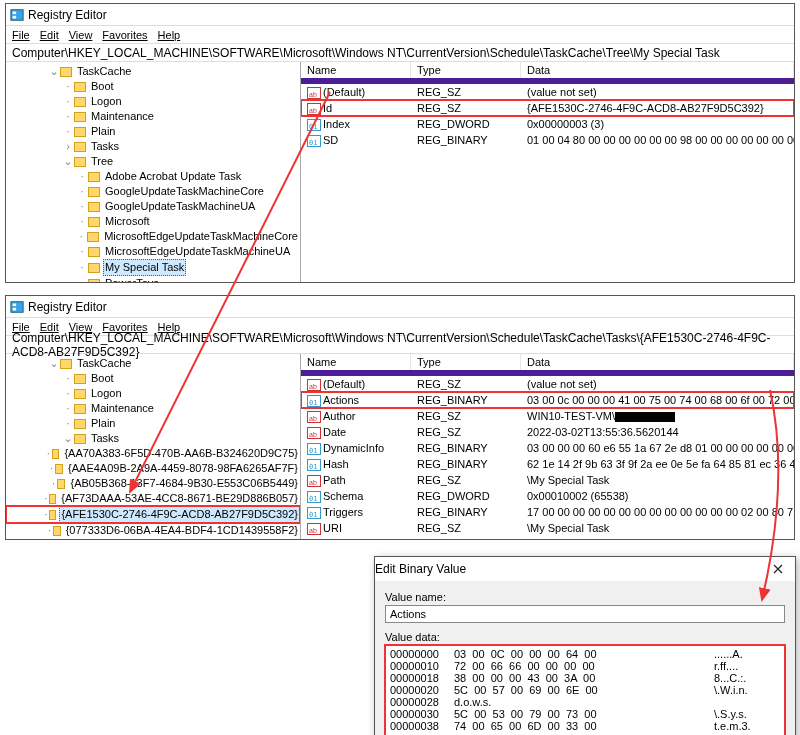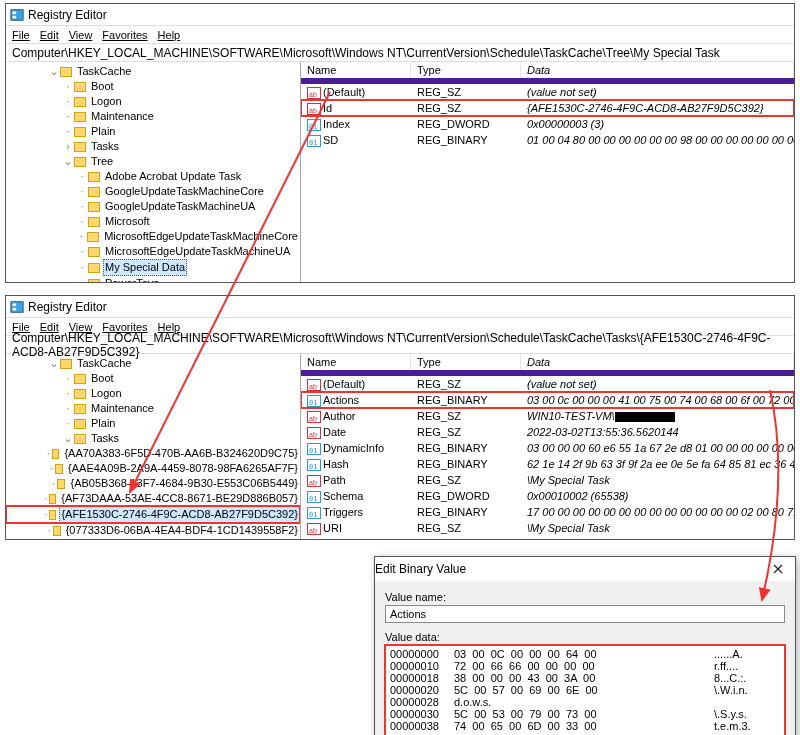--- a/index.html
+++ b/index.html
@@ -21,21 +21,21 @@
 .tree-node .branch-line { display: inline-block; width: 12px; text-align: center; color: #888; }
 .tree-node .indent { display: inline-block; }
 .tree-folder { width: 12px; height: 10px; background: #ffd76b; border: 1px solid #d4a017; margin-right: 3px; display: inline-block; }
 .tree-label { padding: 0 2px; }
 .tree-label.selected { background: #cde8ff; border: 1px dotted #555; padding: 0 1px; }
 
 .list-header { display: flex; background: #fff; border-bottom: 6px solid #4c1d95; font-size: 11px; }
 .list-header > div { padding: 2px 6px; border-right: 1px solid #e5e5e5; }
 .col-name { width: 110px; }
 .col-type { width: 110px; }
-.col-data { flex: 1; font-style: italic; }
+.col-data { flex: 1; }
 .list-row { display: flex; font-size: 11px; line-height: 16px; align-items: center; }
 .list-row > div { padding: 0 6px; overflow: hidden; white-space: nowrap; }
 .list-row .icon { width: 14px; height: 12px; margin-right: 2px; display: inline-block; vertical-align: middle; }
 .icon-str { background: #fff; border: 1px solid #c33; position: relative; }
 .icon-str::after { content: "ab"; font-size: 7px; color: #c33; position: absolute; left: 1px; top: -1px; }
 .icon-bin { background: #fff; border: 1px solid #39c; position: relative; }
 .icon-bin::after { content: "01"; font-size: 7px; color: #39c; position: absolute; left: 1px; top: -1px; font-family: monospace; }
 
 .hl-red { outline: 2px solid #e33; outline-offset: -1px; }
 
@@ -153,21 +153,21 @@
         <div class="tree-node">
     <span class="indent" style="width:70px"></span>
     <span class="branch-line">·</span>
     <span class="tree-folder"></span>
     <span class="tree-label">MicrosoftEdgeUpdateTaskMachineUA</span>
   </div>
         <div class="tree-node">
     <span class="indent" style="width:70px"></span>
     <span class="branch-line">·</span>
     <span class="tree-folder"></span>
-    <span class="tree-label selected">My Special Data</span>
+    <span class="tree-label selected">My Special Task</span>
   </div>
         <div class="tree-node">
     <span class="indent" style="width:70px"></span>
     <span class="branch-line">·</span>
     <span class="tree-folder"></span>
     <span class="tree-label">PowerToys</span>
   </div>
       </div>
     <div class="listpane">
       <div class="list-header">

